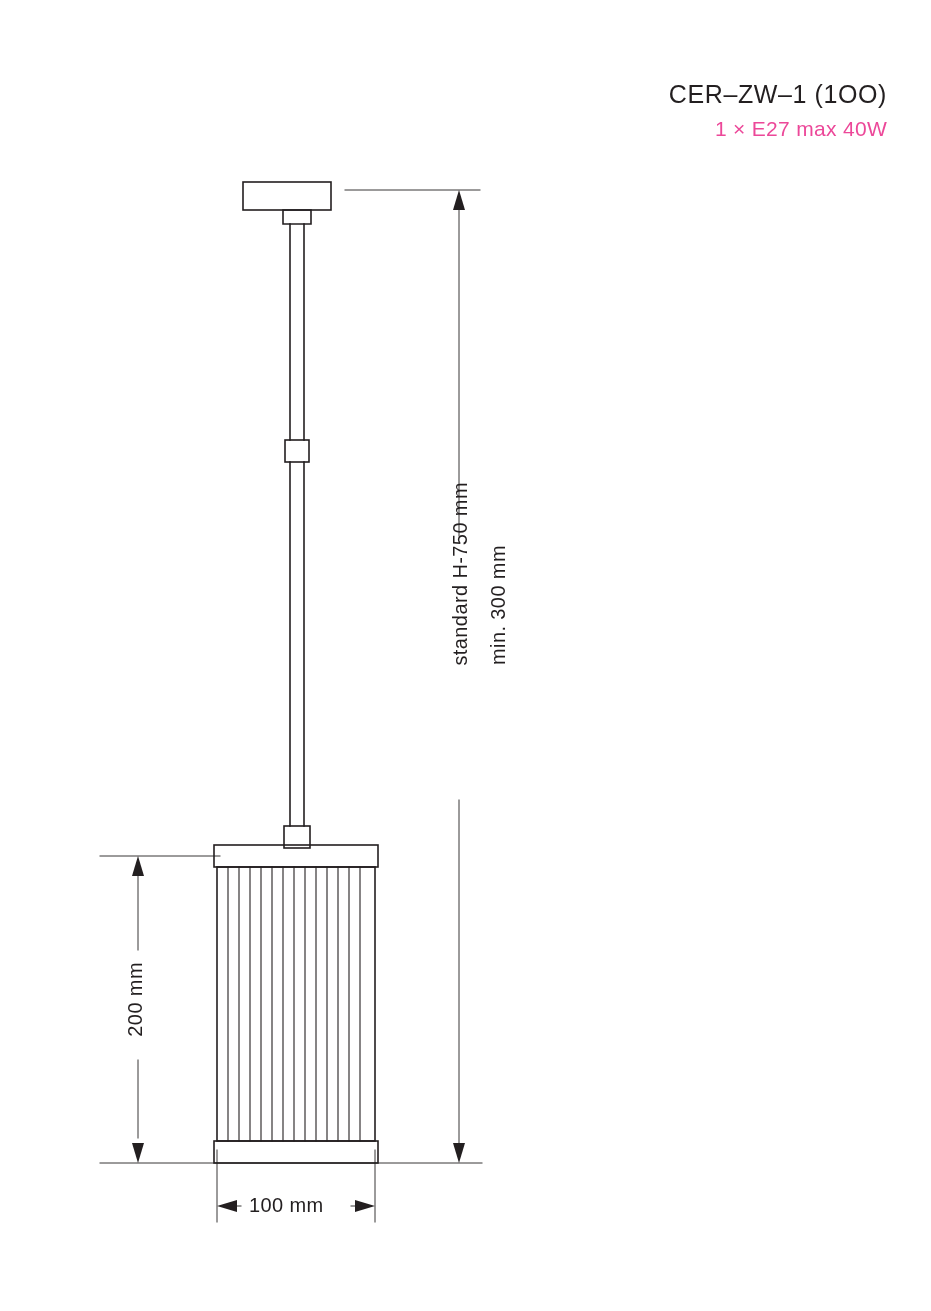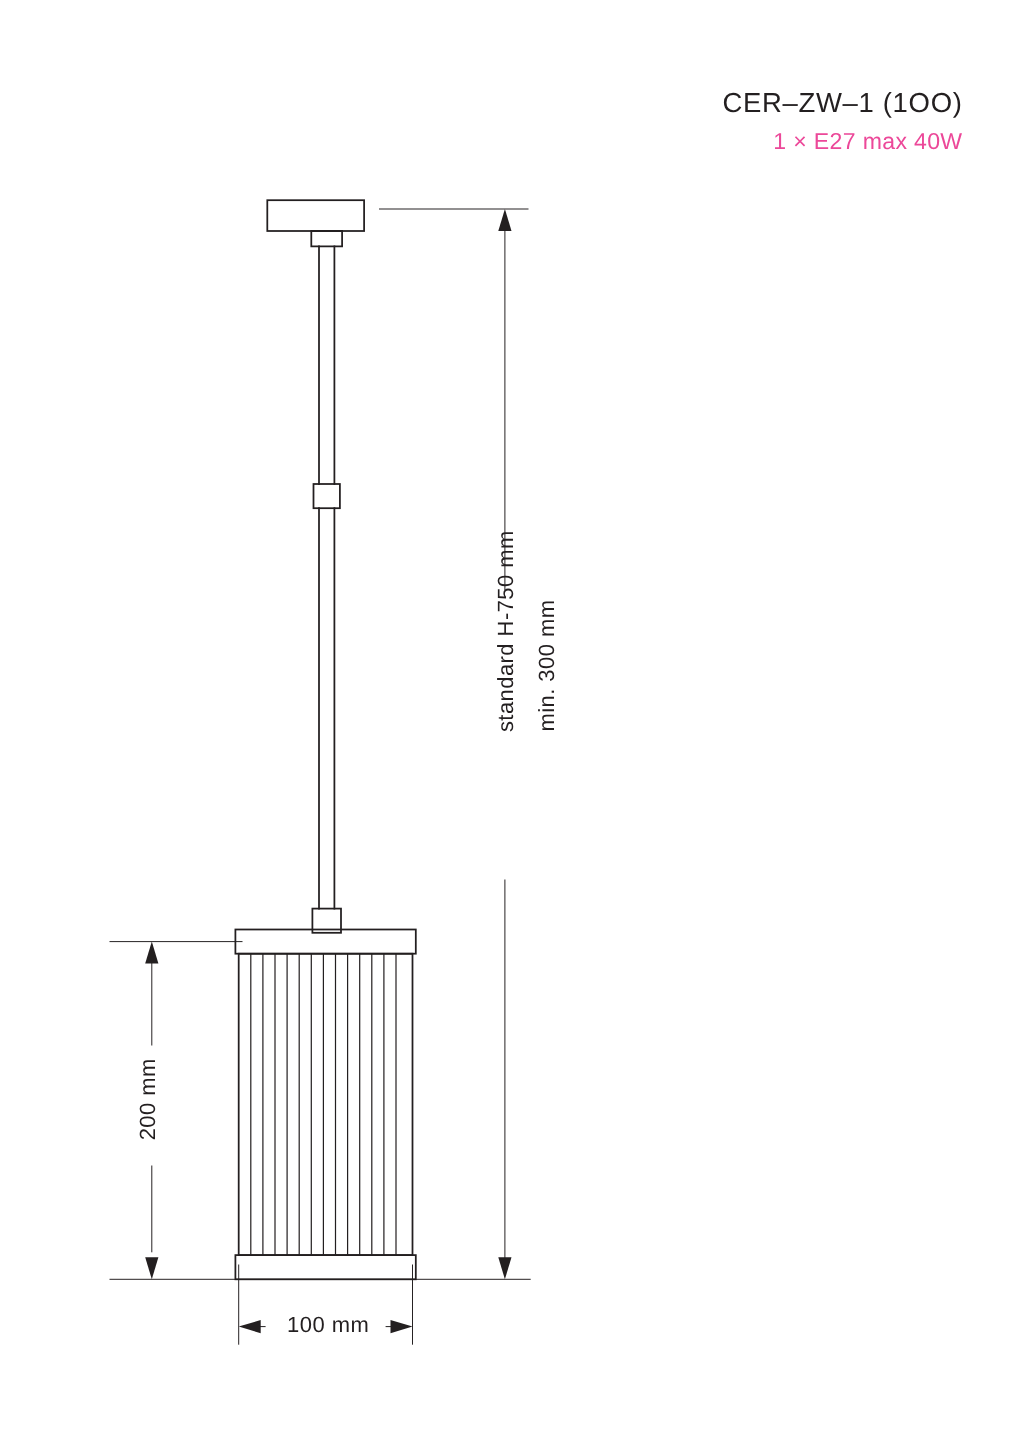--- a/index.html
+++ b/index.html
@@ -17,21 +17,21 @@
   }
 
   #sheet {
     position: absolute;
     inset: 0;
   }
 
   
   .header {
     position: absolute;
-    right: 56px;
+    right: 44px;
     top: 78px;
     text-align: right;
     line-height: 1.32;
   }
   .header .model {
     font-size: 25px;
     letter-spacing: 0.6px;
     color: #231f20;
     white-space: nowrap;
   }
@@ -57,21 +57,21 @@
   #label-min      { left: 487px; top: 545px; }
   #label-200      { left: 124px; top: 962px; }
 
   .hlabel {
     position: absolute;
     font-size: 20px;
     letter-spacing: 0.4px;
     white-space: nowrap;
     color: #231f20;
   }
-  #label-100 { left: 261px; top: 1194px; }
+  #label-100 { left: 249px; top: 1194px; }
 
   svg { display: block; }
 </style>
 </head>
 <body>
 
 <div id="sheet">
 
   <div class="header">
     <div class="model">CER–ZW–1  (1OO)</div>

